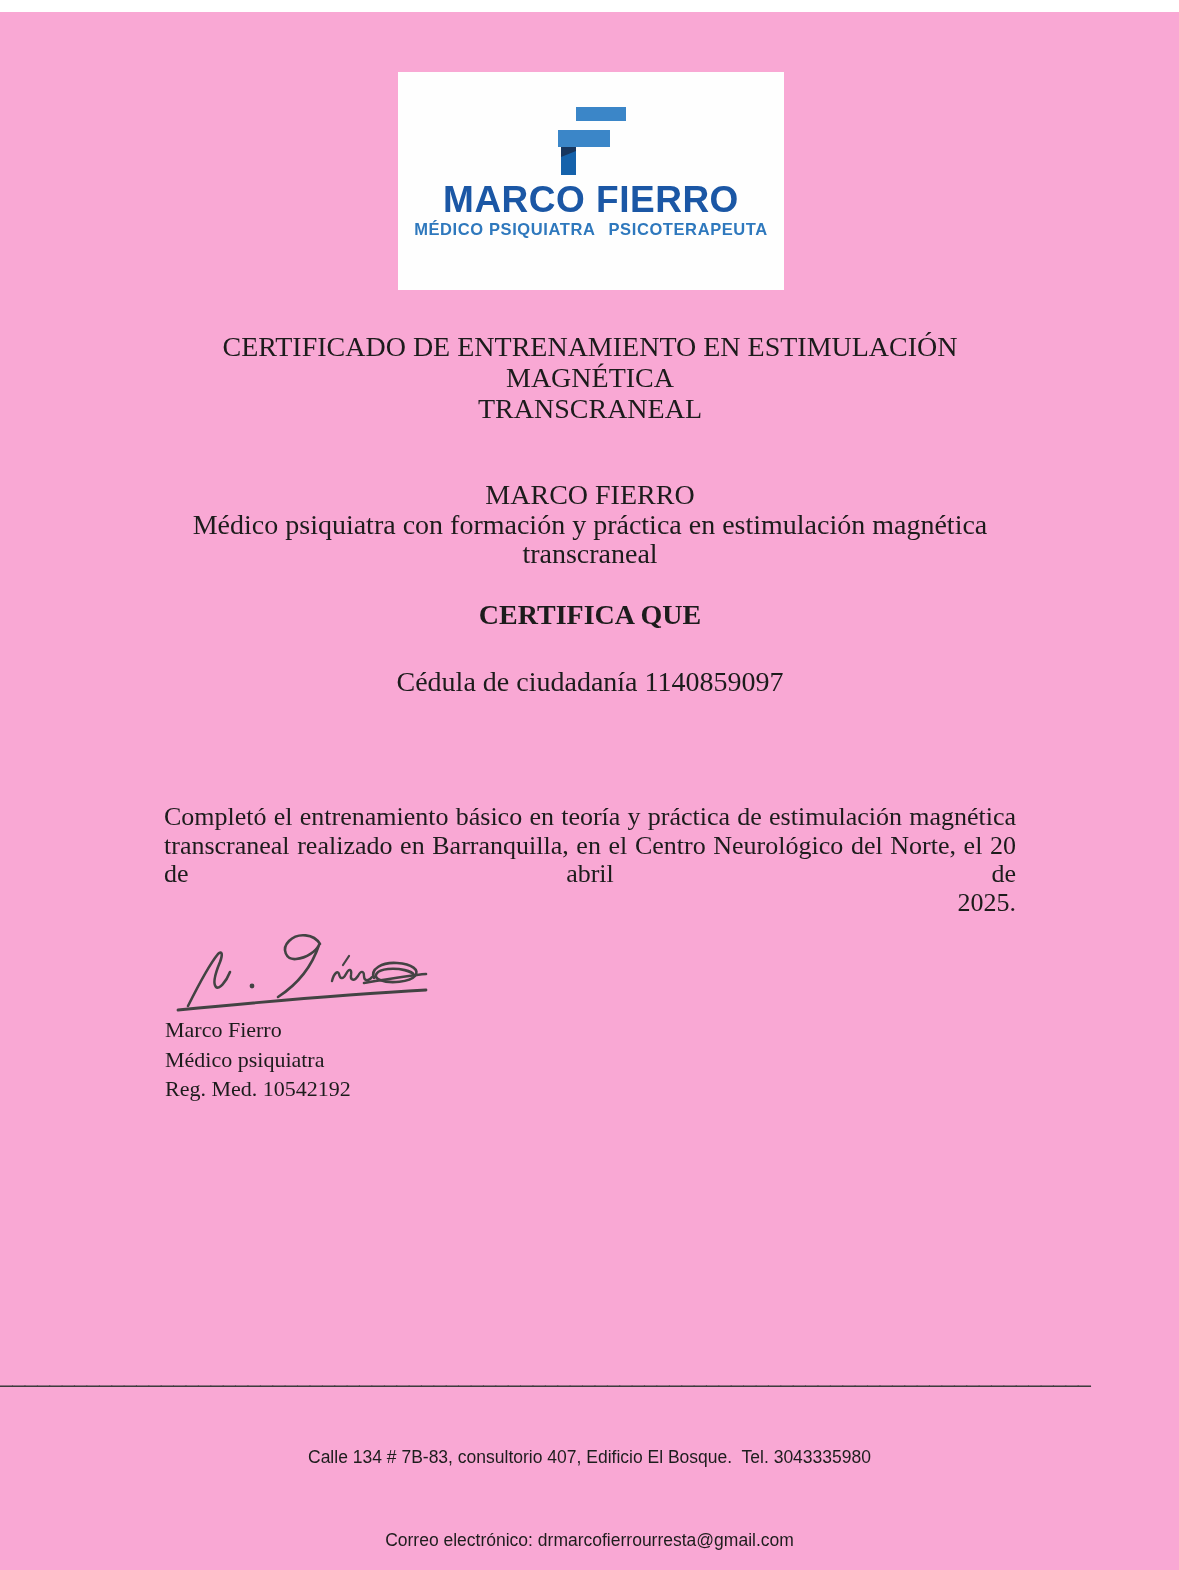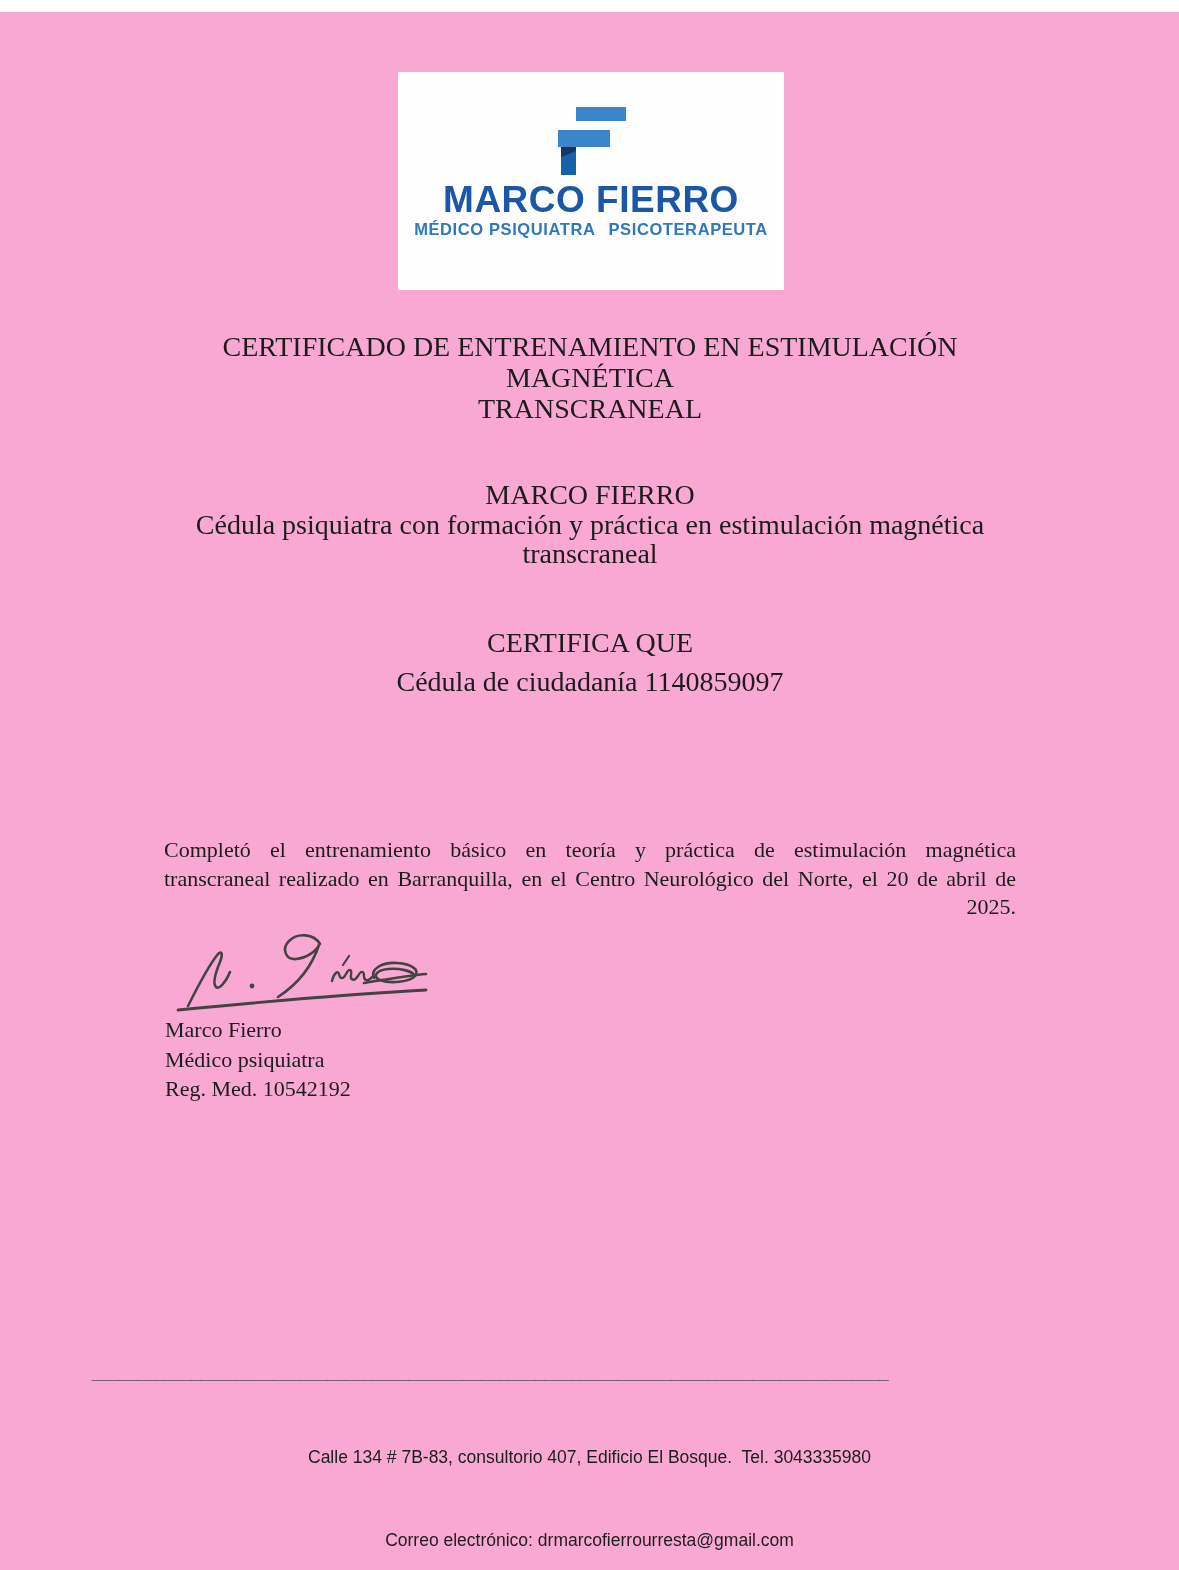--- a/index.html
+++ b/index.html
@@ -35,43 +35,42 @@
     color:#2e78bd;
   }
   
   .cblock{
     position:absolute;left:164px;width:852px;
     text-align:center;
     font-size:28px;line-height:30px;
   }
   .title-block{top:319px;line-height:31px;}
   .issuer-block{top:468px;line-height:29.5px;}
-  .certifies-block{top:616px;}
+  .certifies-block{top:588px;font-weight:bold;}
   .recipient-block{top:656px;line-height:28.5px;}
   
   .paragraph{
-    position:absolute;left:164px;top:824px;width:852px;
-    font-size:22px;line-height:28.5px;
+    position:absolute;left:164px;top:791px;width:852px;
+    font-size:26px;line-height:28.5px;
   }
   .p-just{text-align:justify;text-align-last:justify;}
   .p-left{text-align:right;font-family:Liberation Serif, serif;}
   
   .signature-svg{position:absolute;left:160px;top:912px;width:280px;height:95px;}
   .signer-block{
     position:absolute;left:165px;top:1003px;width:500px;
     text-align:left;font-size:22px;line-height:29.5px;
   }
   
   .footer-divider{
     position:absolute;left:0;top:1351px;width:980px;
     text-align:center;white-space:nowrap;
     font-family:"Liberation Sans", sans-serif;
-    font-size:17px;line-height:22px;letter-spacing:-0.4px;
+    font-size:23px;line-height:22px;letter-spacing:-0.4px;
     color:#3d3d3d;
-    font-weight:bold;
   }
   .footer-block{
     position:absolute;left:0;top:1377px;width:1179px;
     text-align:center;
     font-family:"Liberation Sans", sans-serif;
     font-size:17.5px;line-height:27.5px;
     color:#1d1d1d;
     white-space:pre-wrap;
   }
 </style>
@@ -94,21 +93,21 @@
     </div>
   </div>
 
   <div class="cblock title-block">
     <div>CERTIFICADO DE ENTRENAMIENTO EN ESTIMULACIÓN MAGNÉTICA</div>
     <div>TRANSCRANEAL</div>
   </div>
 
   <div class="cblock issuer-block">
     <div>MARCO FIERRO</div>
-    <div>Cédula psiquiatra con formación y práctica en estimulación magnética transcraneal</div>
+    <div>Médico psiquiatra con formación y práctica en estimulación magnética transcraneal</div>
   </div>
 
   <div class="cblock certifies-block">CERTIFICA QUE</div>
 
   <div class="cblock recipient-block">
     <div>Cédula de ciudadanía 1140859097</div>
   </div>
 
   <div class="paragraph">
     <div class="p-just">Completó el entrenamiento básico en teoría y práctica de estimulación magnética</div>

